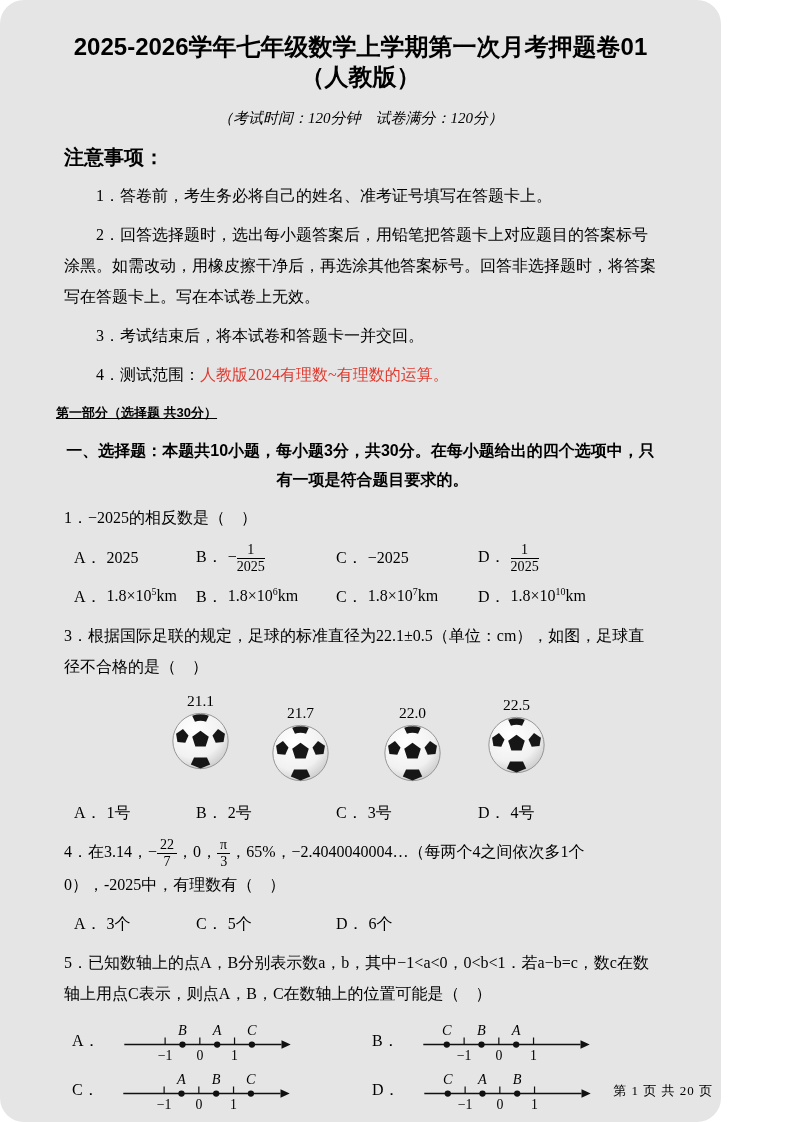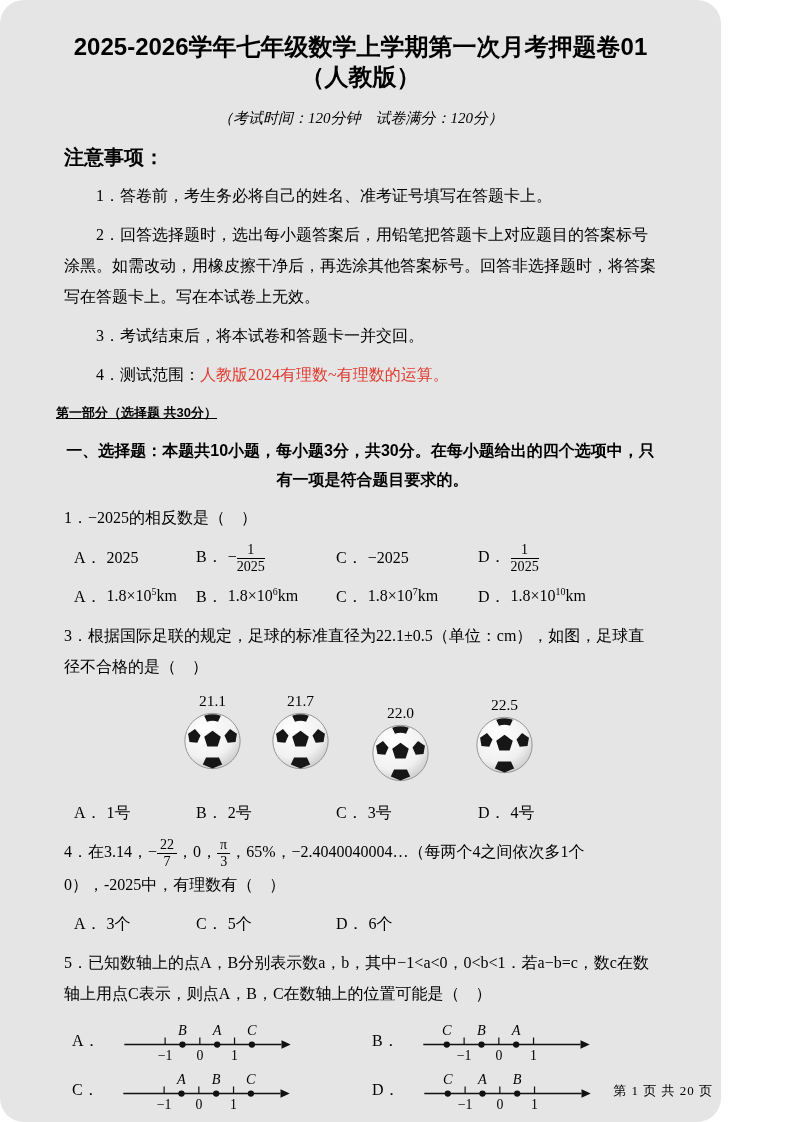--- a/index.html
+++ b/index.html
@@ -96,21 +96,21 @@
 
   <div class="question">
     <p class="stem">3．根据国际足联的规定，足球的标准直径为22.1±0.5（单位：cm），如图，足球直径不合格的是（　）</p>
     <div class="balls">
       <figure class="ball" style="margin:0">
         <figcaption class="ball-label">21.1</figcaption>
         <svg class="ball-svg">
             <use href="#soccerball"></use>
           </svg>
       </figure>
-      <figure class="ball" style="margin:0">
+      <figure class="ball" style="margin:12px">
         <figcaption class="ball-label">21.7</figcaption>
         <svg class="ball-svg">
             <use href="#soccerball"></use>
           </svg>
       </figure>
       <figure class="ball" style="margin:12px">
         <figcaption class="ball-label">22.0</figcaption>
         <svg class="ball-svg">
             <use href="#soccerball"></use>
           </svg>

